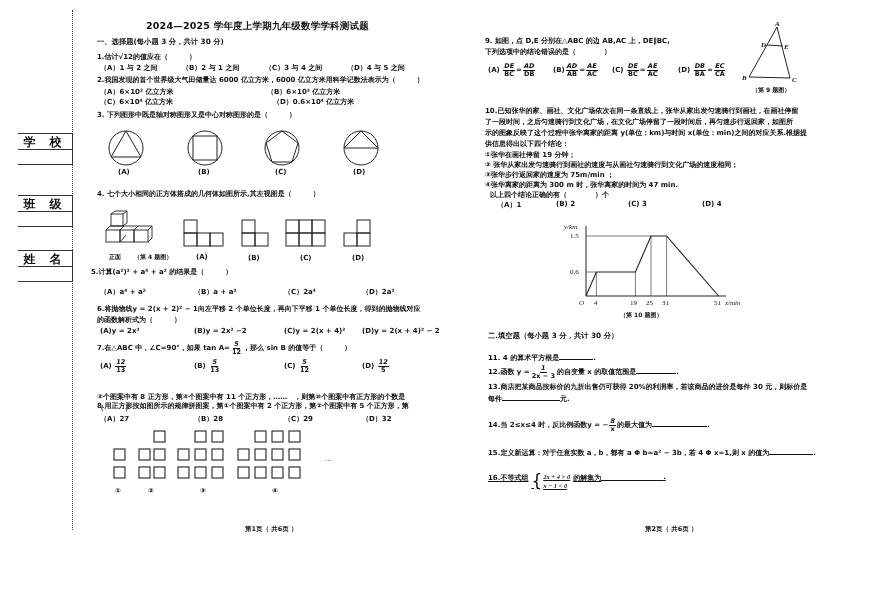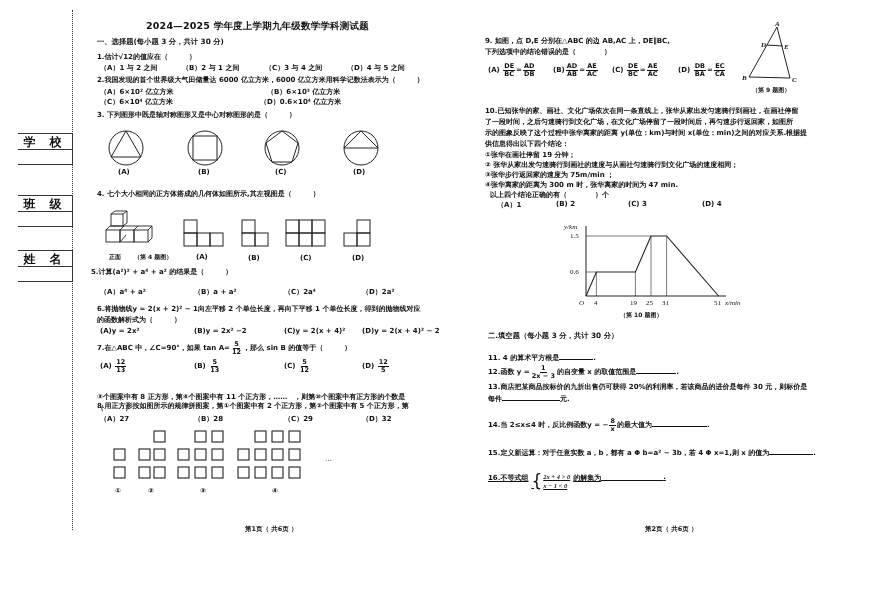--- a/index.html
+++ b/index.html
@@ -5,21 +5,21 @@
   * { box-sizing: border-box; margin: 0; padding: 0; }
   html, body { width: 870px; height: 614px; background: #ffffff; overflow: hidden; }
   body { font-family: "DejaVu Sans", sans-serif; color: #111; font-size: 7px; position: relative; }
   .abs { position: absolute; white-space: nowrap; }
   .title { font-size: 9.5px; font-weight: bold; letter-spacing: 0.2px; }
   .sec { font-size: 7.3px; font-weight: bold; }
   .q { font-size: 7px; font-weight: bold; }
   .opt { font-size: 7px; font-weight: bold; }
   .serif { font-family: "Liberation Serif", serif; font-style: italic; }
   .frac { display: inline-flex; flex-direction: column; align-items: center; vertical-align: middle; line-height: 1; font-size: 6.5px; margin: 0 1px; }
-  .frac .num { border-bottom: 0.8px solid #111; padding: 0 1px; }
+  .frac .num { border-bottom: 0.8px solid #111; padding: 0 1px; font-style: italic; }
   .frac .den { padding: 0 1px; }
   .caption { font-size: 6px; font-weight: bold; }
   .dotline { position: absolute; left: 72px; top: 10px; width: 0; height: 520px; border-left: 1.5px dotted #333; }
   .binding-box { position: absolute; left: 18px; width: 55px; height: 32px; border: 1px solid #333; border-left: none; }
   .binding-box .lbl { position: absolute; left: 0; right: 0; top: 0; height: 16px; border-bottom: 1px solid #333; text-align: center; font-size: 12px; font-weight: bold; line-height: 16px; letter-spacing: 5px; }
   .blank { display: inline-block; border-bottom: 0.8px solid #111; height: 8px; vertical-align: baseline; }
   svg { position: absolute; overflow: visible; }
   .footer { font-size: 6.5px; font-weight: bold; }
 </style>
 </head>
@@ -45,21 +45,21 @@
   <div class="abs q" style="left:97px; top:52px;">1.估计√12的值应在（　　　）</div>
   <div class="abs opt" style="left:100px; top:63px;">（A）1 与 2 之间</div>
   <div class="abs opt" style="left:182px; top:63px;">（B）2 与 1 之间</div>
   <div class="abs opt" style="left:265px; top:63px;">（C）3 与 4 之间</div>
   <div class="abs opt" style="left:347px; top:63px;">（D）4 与 5 之间</div>
 
   <div class="abs q" style="left:97px; top:75px;">2.我国发现的首个世界级大气田储量达 6000 亿立方米，6000 亿立方米用科学记数法表示为（　　　）</div>
   <div class="abs opt" style="left:100px; top:87px;">（A）6×10² 亿立方米</div>
   <div class="abs opt" style="left:267px; top:87px;">（B）6×10³ 亿立方米</div>
   <div class="abs opt" style="left:100px; top:97px;">（C）6×10⁴ 亿立方米</div>
-  <div class="abs opt" style="left:260px; top:97px;text-align:right;">（D）0.6×10⁴ 亿立方米</div>
+  <div class="abs opt" style="left:273px; top:97px;text-align:right;">（D）0.6×10⁴ 亿立方米</div>
 
   <div class="abs q" style="left:97px; top:110px;">3. 下列图形中既是轴对称图形又是中心对称图形的是（　　　）</div>
   <svg style="left:108px; top:130px;" width="40" height="40">
     <circle cx="18" cy="18" r="17" fill="none" stroke="#222" stroke-width="1"></circle>
     <polygon points="18,1 3,27 33,27" fill="none" stroke="#222" stroke-width="1"></polygon>
   </svg>
   <svg style="left:187px; top:130px;" width="40" height="40">
     <circle cx="18" cy="18" r="17" fill="none" stroke="#222" stroke-width="1"></circle>
     <rect x="6" y="6" width="24" height="24" fill="none" stroke="#222" stroke-width="1"></rect>
   </svg>

